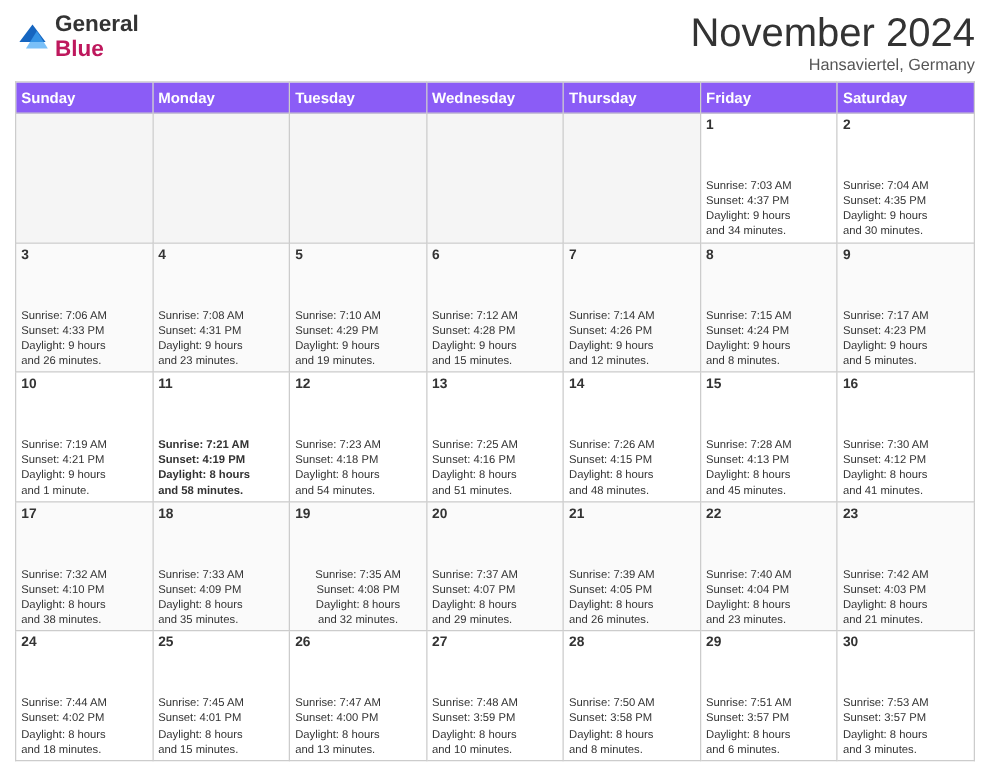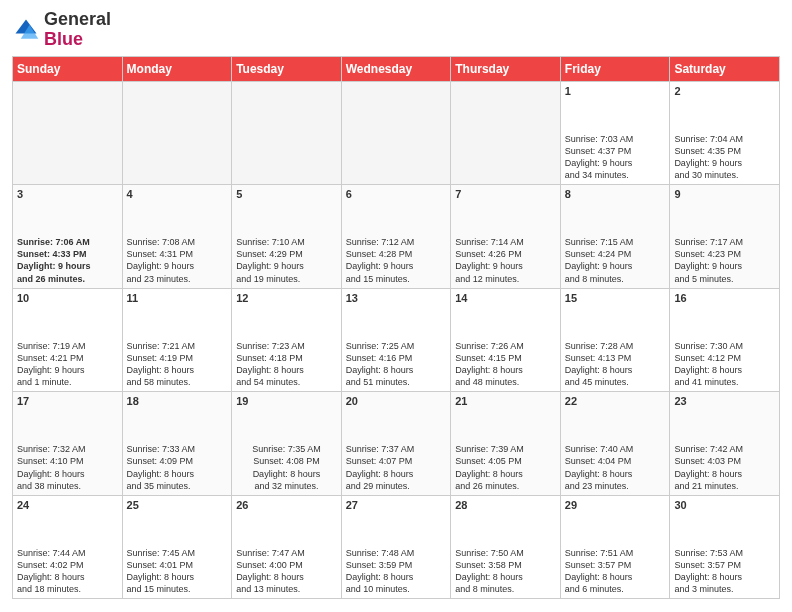--- a/index.html
+++ b/index.html
@@ -51,21 +51,21 @@
       font-size: 13px;
       color: #555;
       margin-top: 2px;
     }
     .calendar {
       width: 100%;
       border-collapse: collapse;
       table-layout: fixed;
     }
     .calendar th {
-      background: #ef4444;
+      background: #8b5cf6;
       color: #fff;
       font-size: 12px;
       font-weight: bold;
       padding: 5px 4px;
       text-align: left;
       border: 1px solid #ccc;
     }
     .calendar td {
       border: 1px solid #ccc;
       vertical-align: top;
@@ -102,20 +102,24 @@
     <div class="logo">
       <svg class="logo-icon" viewBox="0 0 32 32">
         <polygon points="16,4 28,20 4,20" fill="#1565c0"></polygon>
         <polygon points="20,10 30,26 10,26" fill="#42a5f5" opacity="0.7"></polygon>
       </svg>
       <div class="logo-text">
         <span class="general">General</span><br>
         <span class="blue">Blue</span>
       </div>
     </div>
+    <div class="title-block">
+      <div class="month-title">November 2024</div>
+      <div class="location">Hansaviertel, Germany</div>
+    </div>
   </div>
 
   <table class="calendar">
     <thead>
       <tr>
       <th>Sunday</th>
           <th>Monday</th>
           <th>Tuesday</th>
           <th>Wednesday</th>
           <th>Thursday</th>
@@ -141,21 +145,21 @@
             <span class="day-num">2</span>
             <div class="day-info" style="white-space: pre-line;">Sunrise: 7:04 AM
 Sunset: 4:35 PM
 Daylight: 9 hours
 and 30 minutes.</div>
           </td>
         </tr>
         <tr>
           <td>
             <span class="day-num">3</span>
-            <div class="day-info" style="white-space: pre-line; font-weight: bold;">Sunrise: 7:06 AM
+            <div class="day-info" style="white-space: pre-line;">Sunrise: 7:06 AM
 Sunset: 4:33 PM
 Daylight: 9 hours
 and 26 minutes.</div>
           </td>
           <td>
             <span class="day-num">4</span>
             <div class="day-info" style="white-space: pre-line;">Sunrise: 7:08 AM
 Sunset: 4:31 PM
 Daylight: 9 hours
 and 23 minutes.</div>
@@ -199,21 +203,21 @@
         <tr>
           <td>
             <span class="day-num">10</span>
             <div class="day-info" style="white-space: pre-line;">Sunrise: 7:19 AM
 Sunset: 4:21 PM
 Daylight: 9 hours
 and 1 minute.</div>
           </td>
           <td>
             <span class="day-num">11</span>
-            <div class="day-info" style="white-space: pre-line;">Sunrise: 7:21 AM
+            <div class="day-info" style="white-space: pre-line; font-weight: bold;">Sunrise: 7:21 AM
 Sunset: 4:19 PM
 Daylight: 8 hours
 and 58 minutes.</div>
           </td>
           <td>
             <span class="day-num">12</span>
             <div class="day-info" style="white-space: pre-line;">Sunrise: 7:23 AM
 Sunset: 4:18 PM
 Daylight: 8 hours
 and 54 minutes.</div>

